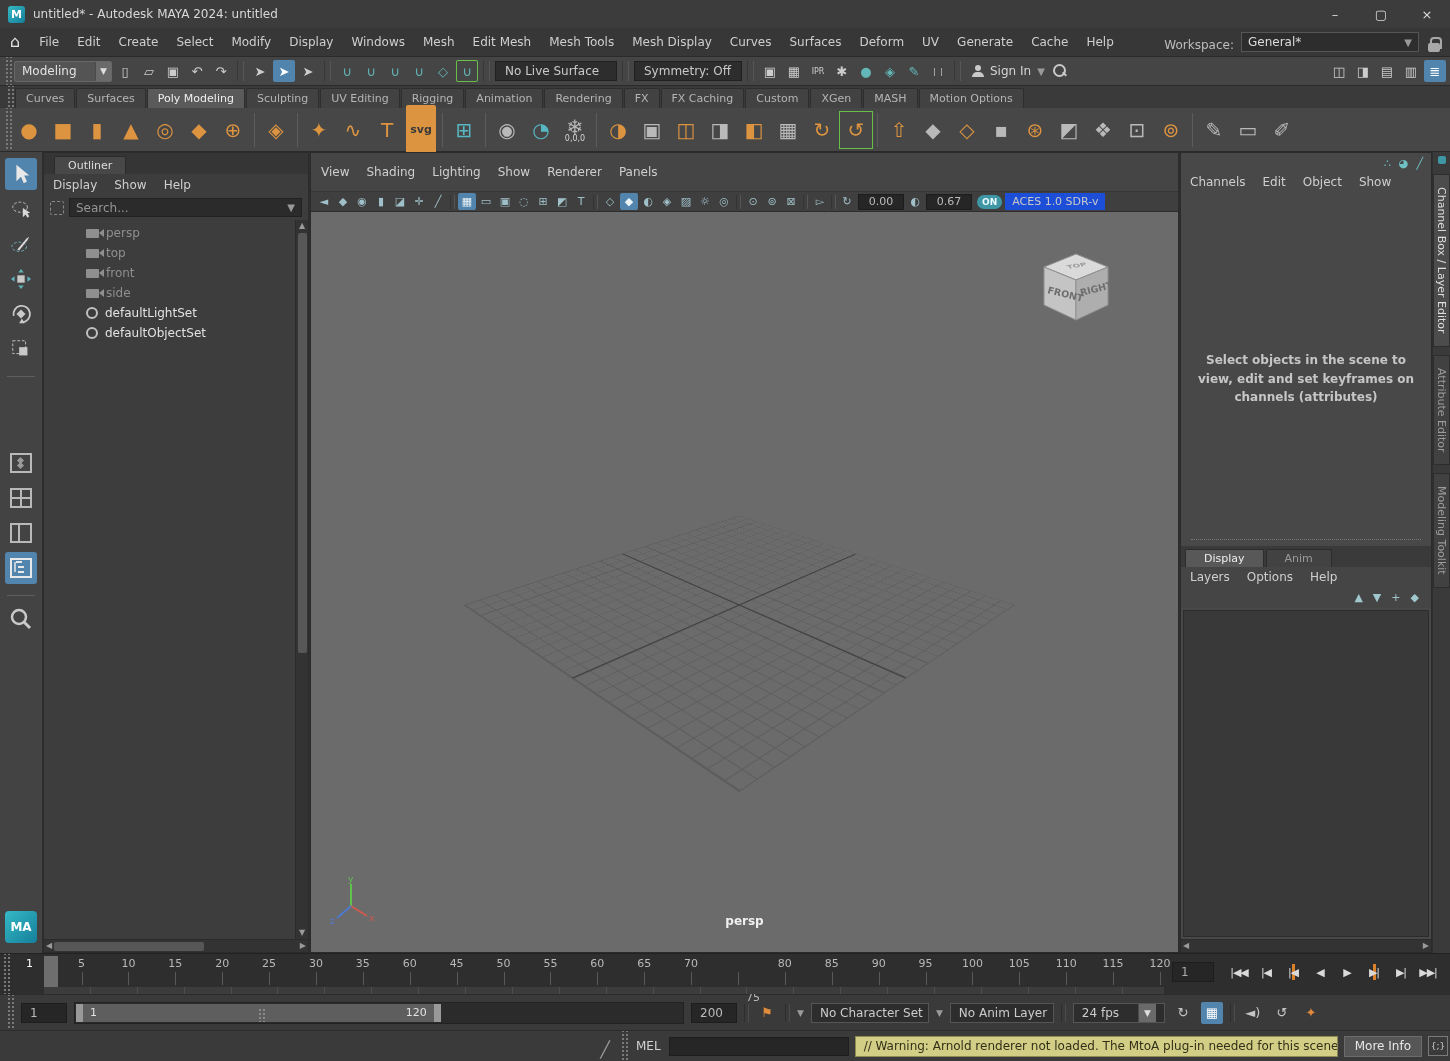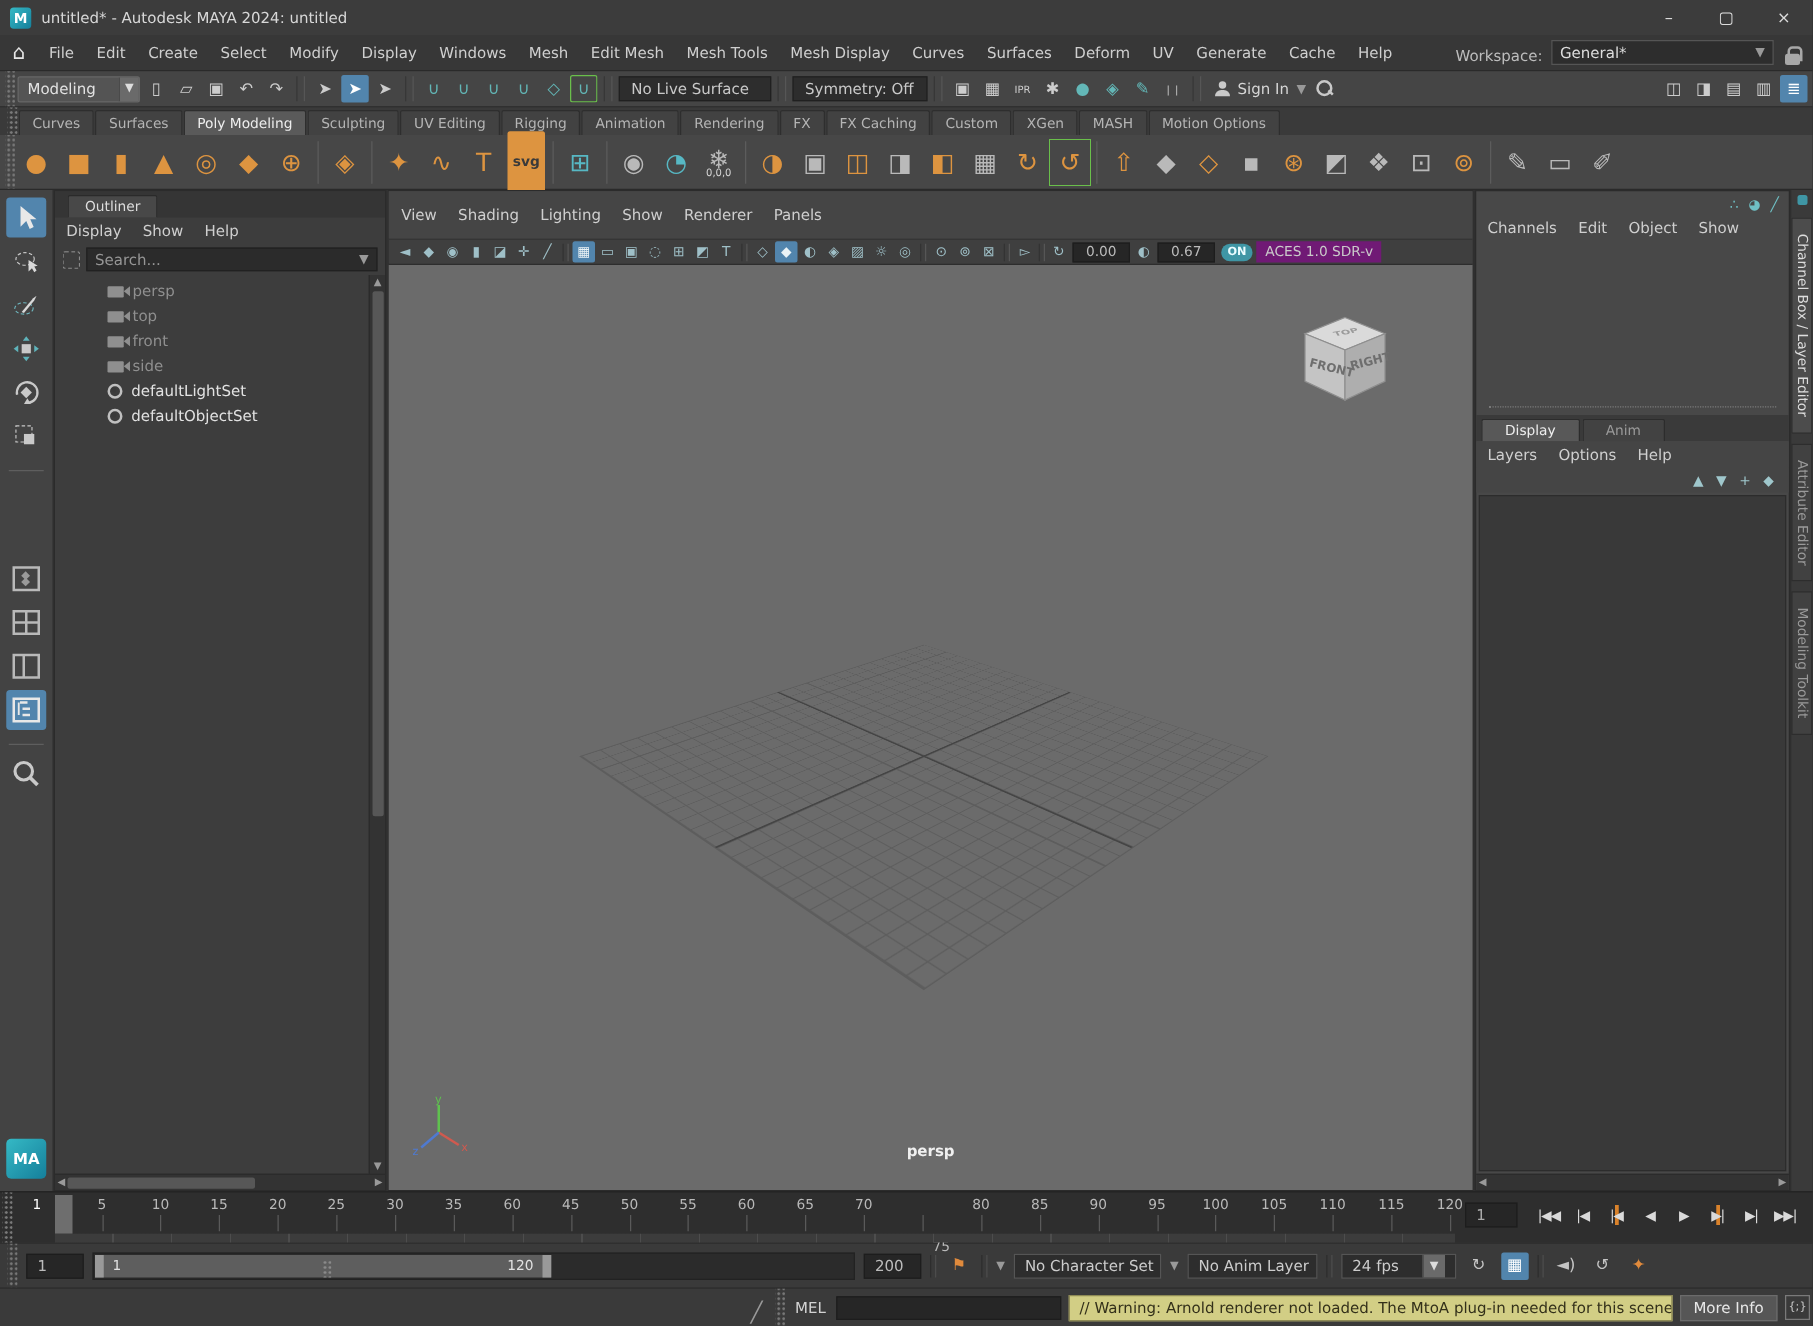--- a/index.html
+++ b/index.html
@@ -94,21 +94,21 @@
   .hs-track{flex:1}
 
   .viewport{flex:1;display:flex;flex-direction:column;min-width:0;border:1px solid #2b2b2b;background:#444}
   .v-menus{flex:0 0 25px;display:flex;align-items:center;padding:12px 10px;background:#454545}
   .v-iconbar{flex:0 0 21px;display:flex;align-items:center;background:#3f3f3f;padding:0 4px;border-top:1px solid #353535;border-bottom:1px solid #2d2d2d;font-size:11px}
   .vicon{min-width:18px;height:17px;display:flex;align-items:center;justify-content:center;color:#9fc0c8;padding:0 2px;border-radius:2px}
   .vicon.on{background:#5285ad;color:#eaf2f5}
   .v-sep{width:5px;height:14px;border-left:1px solid #333;border-right:1px solid #565656;margin:0 2px}
   .v-field{width:46px;height:16px;background:#262626;border:1px solid #1d1d1d;color:#bbbbbb;display:flex;align-items:center;justify-content:center;margin:0 2px}
   .v-on{background:#3f96a5;color:#eafcff;border-radius:9px;padding:2px 5px;font-size:9px;font-weight:bold;margin:0 3px}
-  .v-cs{color:#c9c9c9;background:#701a75;height:17px;display:flex;align-items:center;padding:0 7px;white-space:nowrap}
+  .v-cs{color:#c9c9c9;background:#1d4ed8;height:17px;display:flex;align-items:center;padding:0 7px;white-space:nowrap}
   .v-canvas{flex:1;position:relative;background:#6b6b6b;overflow:hidden}
   .grid3d{position:absolute;left:233px;top:198px;width:390px;height:390px;
     transform:perspective(700px) rotateX(64deg) rotateZ(45deg);
     background:
       linear-gradient(#454545,#454545) 50% 50%/100% 2px no-repeat,
       linear-gradient(90deg,#454545,#454545) 50% 50%/2px 100% no-repeat,
       repeating-linear-gradient(0deg,#5d5d5d 0 1px,transparent 1px 16.25px),
       repeating-linear-gradient(90deg,#5d5d5d 0 1px,transparent 1px 16.25px);
     border:1px solid #5d5d5d}
   .viewcube{position:absolute;top:36px;right:56px}
@@ -631,20 +631,21 @@
           <span>∴</span>
           <span>◕</span>
           <span>╱</span>
         </div>
       <div class="rp-menus panelmenus">
           <span class="pmenu">Channels</span>
           <span class="pmenu">Edit</span>
           <span class="pmenu">Object</span>
           <span class="pmenu">Show</span>
         </div>
+      <div class="rp-message">Select objects in the scene to view, edit and set keyframes on channels (attributes)</div>
       <div class="rp-dots"></div>
       <div class="lr-tabs">
           <span class="lr-tab active">Display</span>
           <span class="lr-tab">Anim</span>
         </div>
       <div class="lr-menus panelmenus">
           <span class="pmenu">Layers</span>
           <span class="pmenu">Options</span>
           <span class="pmenu">Help</span>
         </div>

